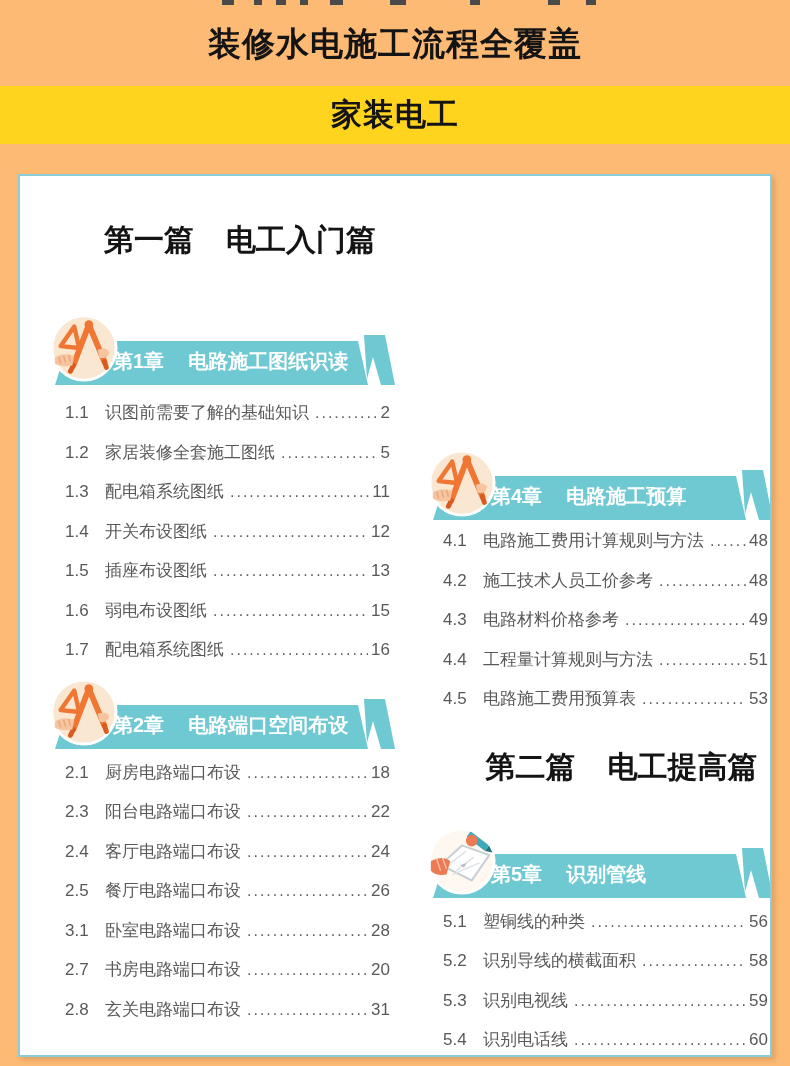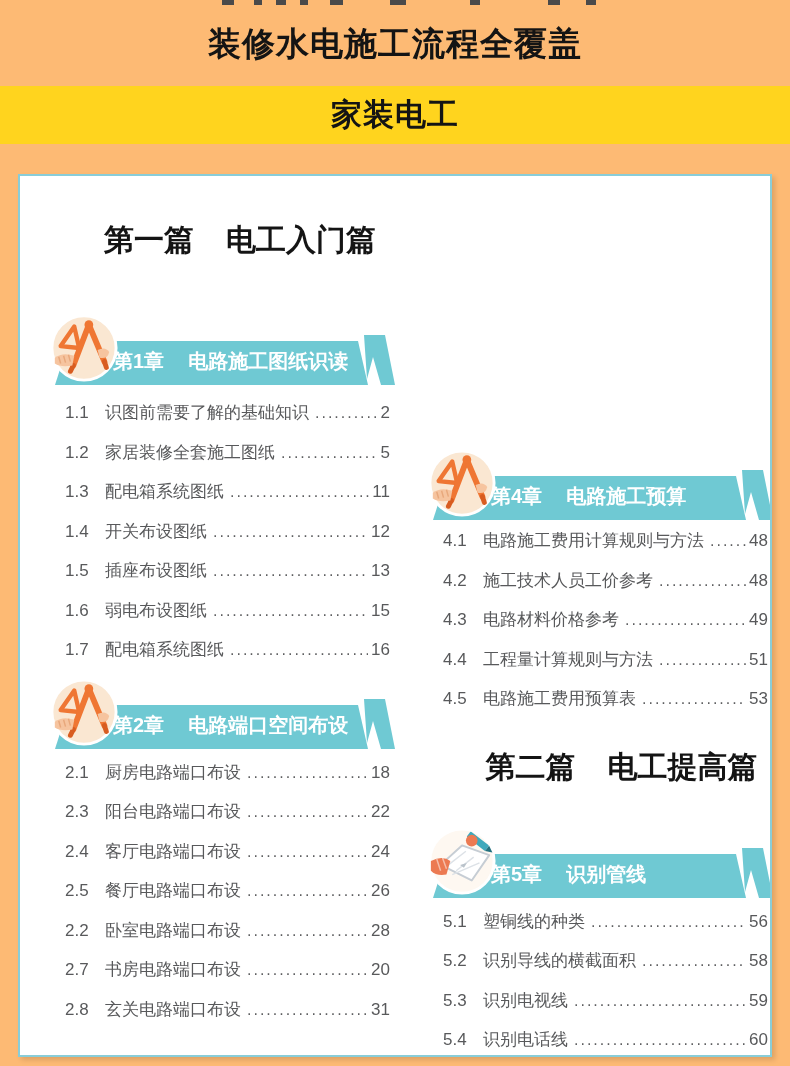--- a/index.html
+++ b/index.html
@@ -219,21 +219,21 @@
               <span class="leader"></span>
               <span class="pg">24</span>
             </li>
             <li class="toc-item">
               <span class="no">2.5</span>
               <span class="t">餐厅电路端口布设</span>
               <span class="leader"></span>
               <span class="pg">26</span>
             </li>
             <li class="toc-item">
-              <span class="no">2.2</span>
+              <span class="no">3.1</span>
               <span class="t">卧室电路端口布设</span>
               <span class="leader"></span>
               <span class="pg">28</span>
             </li>
             <li class="toc-item">
               <span class="no">2.7</span>
               <span class="t">书房电路端口布设</span>
               <span class="leader"></span>
               <span class="pg">20</span>
             </li>

